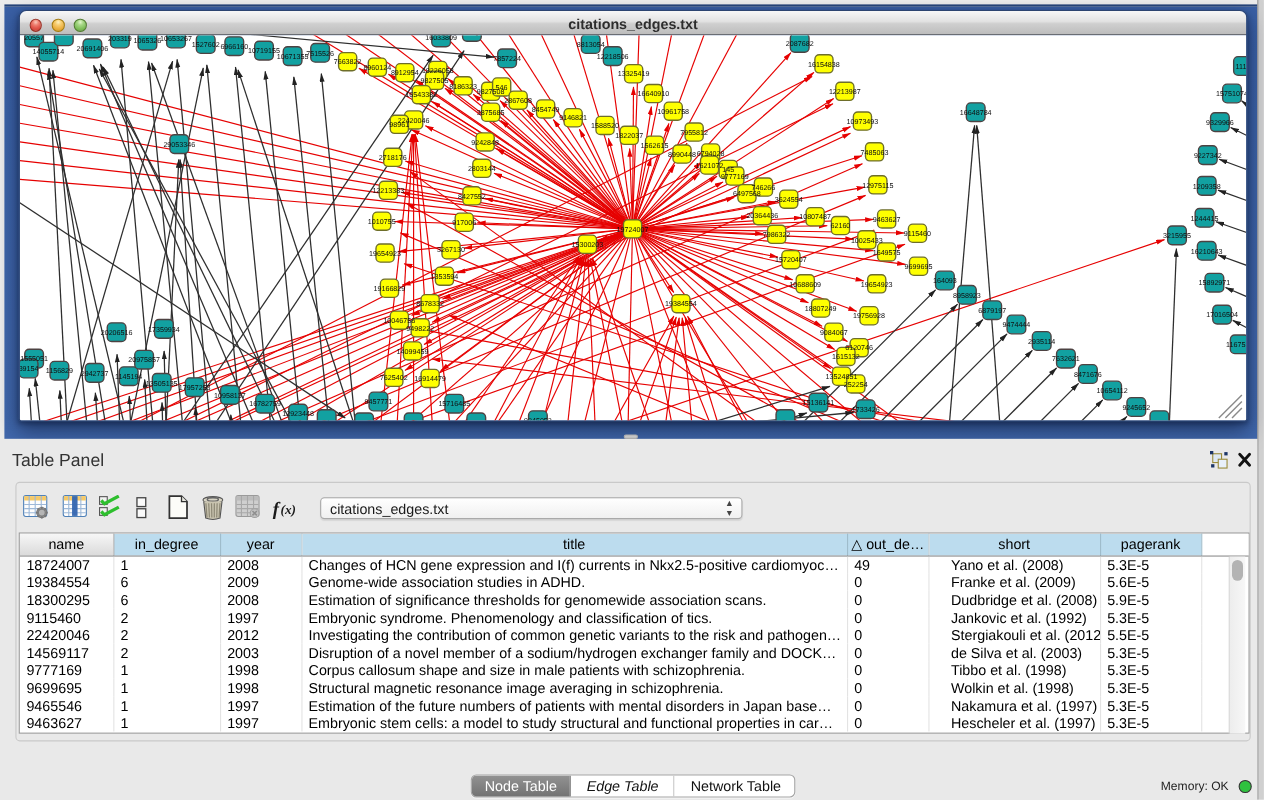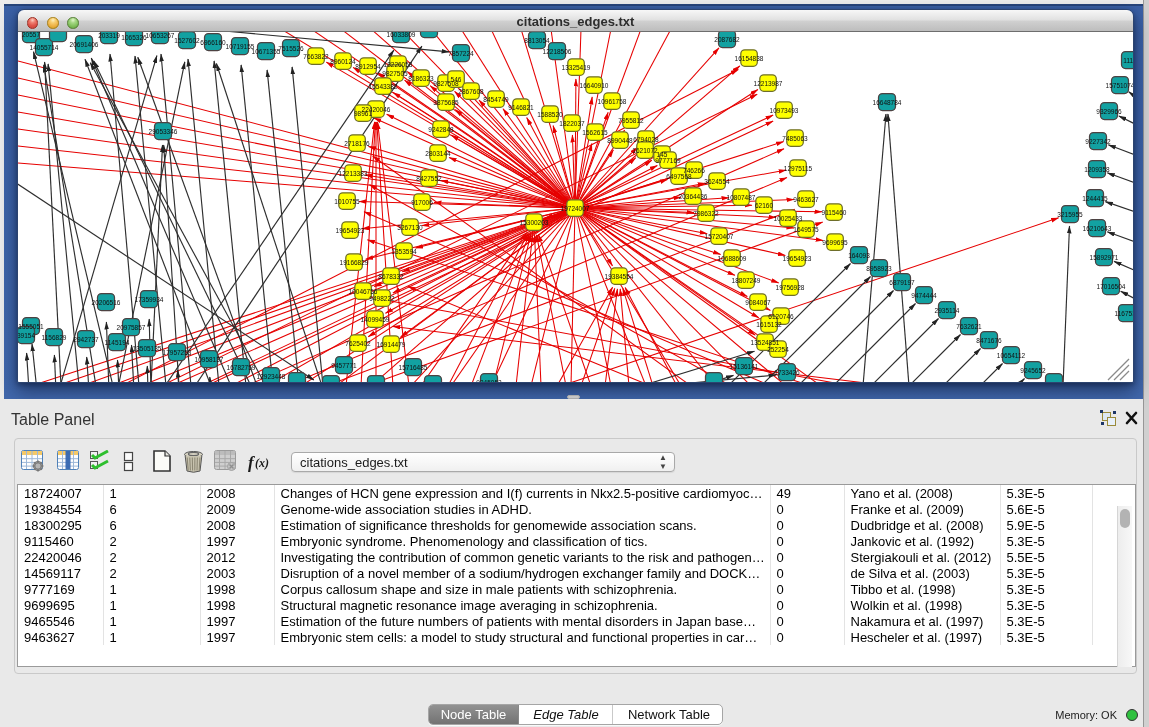--- a/index.html
+++ b/index.html
@@ -17,21 +17,21 @@
 #tbl {position:absolute;left:17px;top:484px;width:1119px;height:183px;background:#fff;border:1px solid #9a9a9a;font-size:13px;color:#000;}
 table {border-collapse:collapse;table-layout:fixed;width:1117px;}
 col.c1{width:85px} col.c2{width:97px} col.c3{width:74px} col.c4{width:496px} col.c5{width:74px} col.c6{width:156px} col.c7{width:92px} col.c8{width:43px}
 th,td {box-sizing:border-box;}
 th {height:20px;font-weight:normal;background:#bcdcee;border-right:1px solid #9fbccb;border-bottom:1px solid #8e8e8e;font-size:13px;overflow:hidden;white-space:nowrap;}
 th.c1 {background:linear-gradient(#f7f7f7,#dadada);border-right:1px solid #adadad;}
 td {height:16px;border-right:1px solid #e3e3e3;overflow:hidden;white-space:nowrap;padding:0;font-size:13px;}
 td.c1,td.c2,td.c3,td.c4 {padding-left:6px;}
 td.c5 {padding-left:6px;}
 td.c7 {padding-left:6px;}
-td.c6 {padding-left:6px;}
+td.c6 {padding-left:20px;}
 #sb {position:absolute;right:3px;top:21px;width:15px;height:161px;background:linear-gradient(90deg,#ededed,#f7f7f7);border-left:1px solid #d5d5d5;}
 #sbthumb {position:absolute;left:2px;top:3px;width:10px;height:19px;border-radius:5px;background:#b3b3b3;}
 #tabs {position:absolute;left:428px;top:704px;width:295px;height:21px;border:1px solid #a5a5a5;border-radius:5px;background:#fff;overflow:hidden;font-size:13px;box-shadow:0 1px 0 rgba(255,255,255,.7);}
 .seg {position:absolute;top:0;height:21px;line-height:20px;text-align:center;color:#111;}
 #seg1 {left:0;width:90px;background:linear-gradient(#929292,#6f6f6f);color:#fff;border-right:1px solid #888;}
 #seg2 {left:91px;width:93px;border-right:1px solid #c9c9c9;font-style:italic;}
 #seg3 {left:185px;width:110px;}
 #status {position:absolute;right:32px;top:709px;font-size:11px;color:#222;}
 #memdot {position:absolute;right:11px;top:709px;width:12px;height:12px;border-radius:50%;background:#2fc13f;border:1.5px solid #333;}
 #inset {position:absolute;left:14px;top:438px;width:1123px;height:236px;border:1px solid #c9c9c9;border-radius:4px;background:transparent;}
@@ -637,20 +637,30 @@
         <col class="c1">
         <col class="c2">
         <col class="c3">
         <col class="c4">
         <col class="c5">
         <col class="c6">
         <col class="c7">
         <col class="c8">
       </colgroup>
 <tbody>
+        <tr>
+          <th class="c1">name</th>
+          <th class="c2">in_degree</th>
+          <th class="c3">year</th>
+          <th class="c4">title</th>
+          <th class="c5">△ out_de…</th>
+          <th class="c6">short</th>
+          <th class="c7">pagerank</th>
+          <th class="c8" style="background:#fff;border-right:none"></th>
+        </tr>
 <tr>
           <td class="c1">18724007</td>
           <td class="c2">1</td>
           <td class="c3">2008</td>
           <td class="c4">Changes of HCN gene expression and I(f) currents in Nkx2.5-positive cardiomyoc…</td>
           <td class="c5">49</td>
           <td class="c6">Yano et al. (2008)</td>
           <td class="c7">5.3E-5</td>
           <td class="c8" style="border-right:none"></td>
         </tr>

